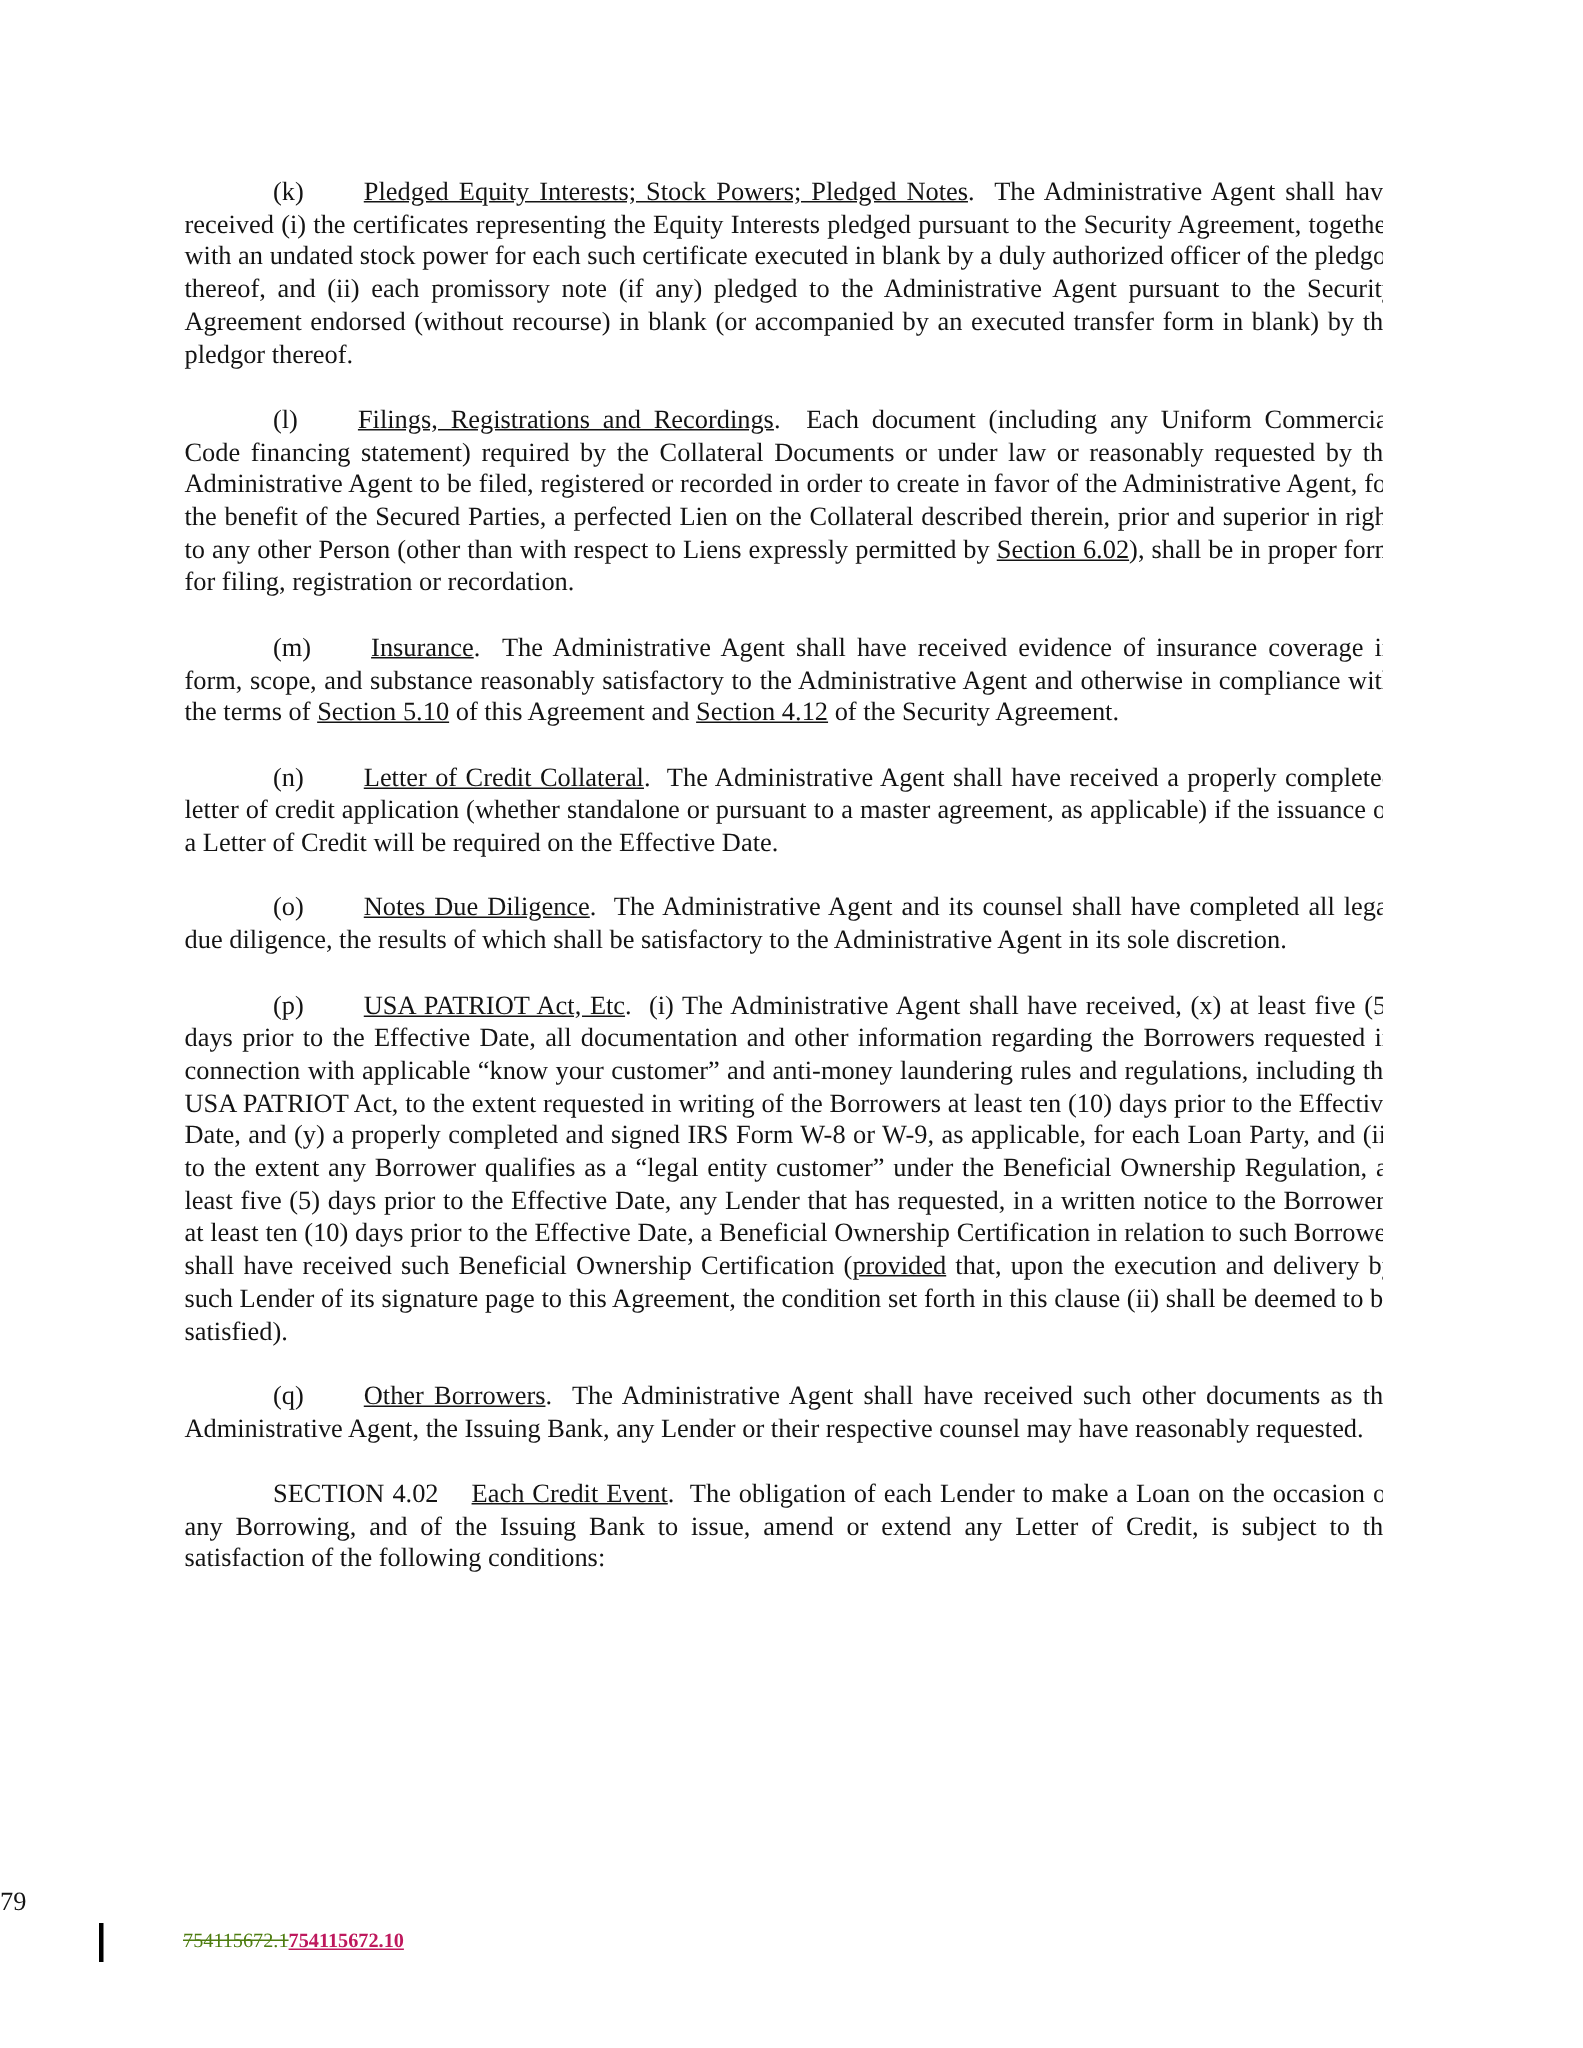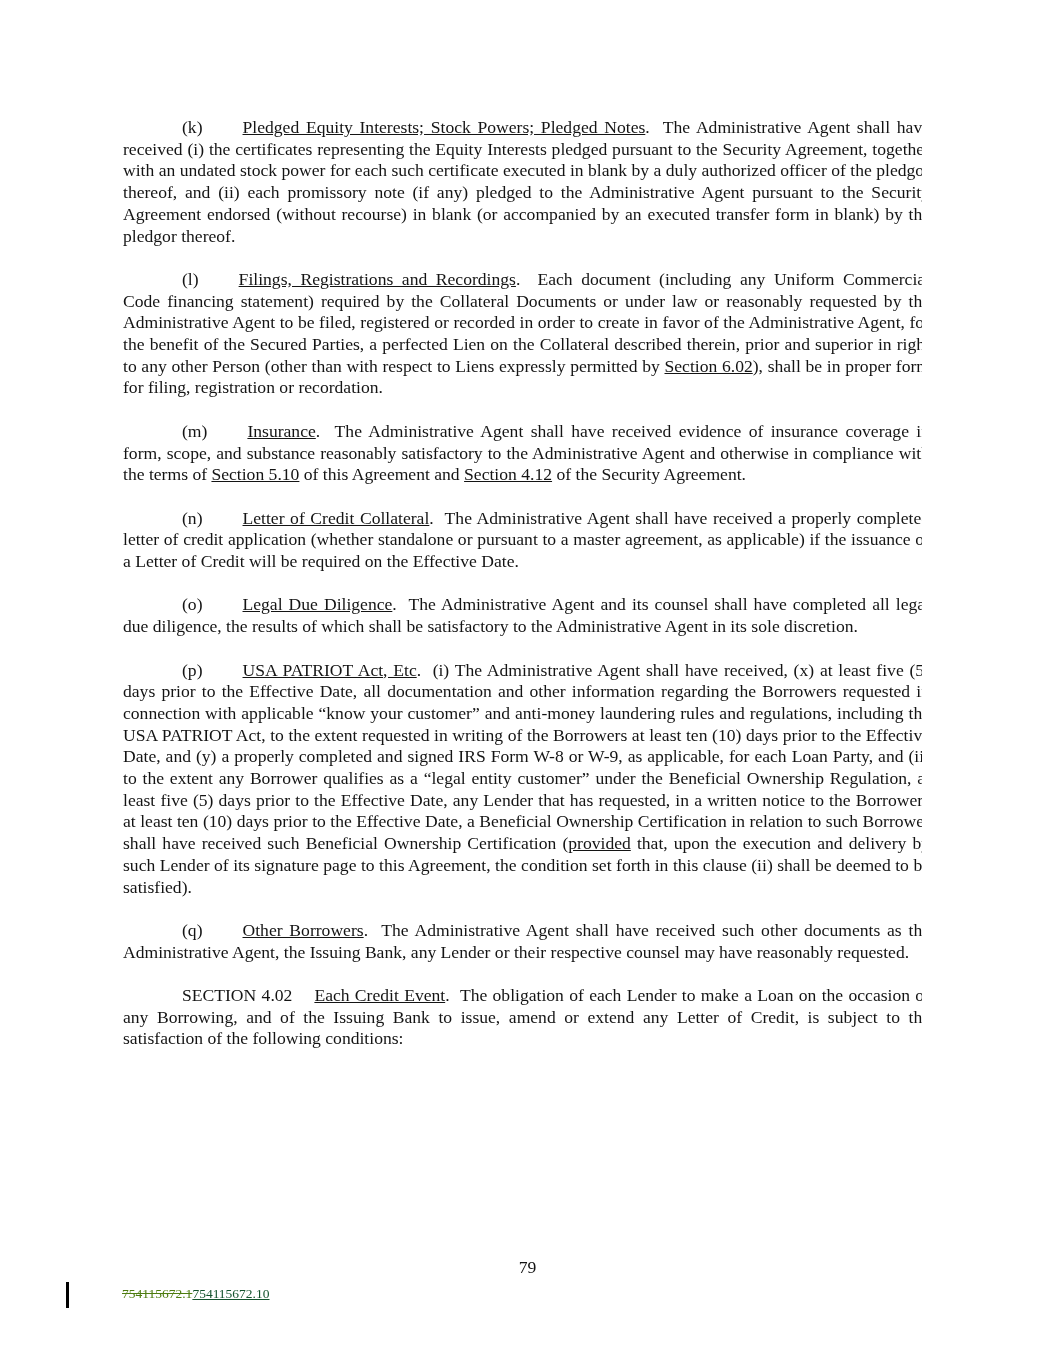--- a/index.html
+++ b/index.html
@@ -27,34 +27,34 @@
   }
   p.para:last-child { margin-bottom: 0; }
   .tab  { display: inline-block; width: 40px; }
   .tab-sm { display: inline-block; width: 22px; }
   .u { text-decoration: underline; }
   .page-number {
     position: absolute;
     top: 1257px;
     left: 0;
     width: 1055px;
-    text-align: center;
+    text-align: left;
     font-size: 17.6px;
     line-height: 21.7px;
   }
   .doc-ids {
     position: absolute;
     left: 122px;
     top: 1286px;
     font-size: 13.5px;
     line-height: 16px;
     white-space: nowrap;
   }
   .old-id { color: #4d7c0f; text-decoration: line-through; }
-  .new-id { color: #14532d; text-decoration: underline; }
+  .new-id { color: #be185d; text-decoration: underline; font-weight: bold; }
   .change-bar {
     position: absolute;
     left: 66px;
     top: 1282px;
     width: 3px;
     height: 26px;
     background: #000000;
   }
 </style>
 </head>
@@ -64,21 +64,21 @@
   <div class="content">
 
     <p class="para"><span>(k)</span><span class="tab"></span><span class="u">Pledged Equity Interests; Stock Powers; Pledged Notes</span><span>.&nbsp; The Administrative Agent shall have received (i) the certificates representing the Equity Interests pledged pursuant to the Security Agreement, together with an undated stock power for each such certificate executed in blank by a duly authorized officer of the pledgor thereof, and (ii) each promissory note (if any) pledged to the Administrative Agent pursuant to the Security Agreement endorsed (without recourse) in blank (or accompanied by an executed transfer form in blank) by the pledgor thereof.</span></p>
 
     <p class="para"><span>(l)</span><span class="tab"></span><span class="u">Filings, Registrations and Recordings</span><span>.&nbsp; Each document (including any Uniform Commercial Code financing statement) required by the Collateral Documents or under law or reasonably requested by the Administrative Agent to be filed, registered or recorded in order to create in favor of the Administrative Agent, for the benefit of the Secured Parties, a perfected Lien on the Collateral described therein, prior and superior in right to any other Person (other than with respect to Liens expressly permitted by </span><span class="u">Section 6.02</span><span>), shall be in proper form for filing, registration or recordation.</span></p>
 
     <p class="para"><span>(m)</span><span class="tab"></span><span class="u">Insurance</span><span>.&nbsp; The Administrative Agent shall have received evidence of insurance coverage in form, scope, and substance reasonably satisfactory to the Administrative Agent and otherwise in compliance with the terms of </span><span class="u">Section 5.10</span><span> of this Agreement and </span><span class="u">Section 4.12</span><span> of the Security Agreement.</span></p>
 
     <p class="para"><span>(n)</span><span class="tab"></span><span class="u">Letter of Credit Collateral</span><span>.&nbsp; The Administrative Agent shall have received a properly completed letter of credit application (whether standalone or pursuant to a master agreement, as applicable) if the issuance of a Letter of Credit will be required on the Effective Date.</span></p>
 
-    <p class="para"><span>(o)</span><span class="tab"></span><span class="u">Legal Due Diligence</span><span>.&nbsp; The Administrative Agent and its counsel shall have completed all legal due diligence, the results of which shall be satisfactory to the Administrative Agent in its sole discretion.</span></p>
+    <p class="para"><span>(o)</span><span class="tab"></span><span class="u">Notes Due Diligence</span><span>.&nbsp; The Administrative Agent and its counsel shall have completed all legal due diligence, the results of which shall be satisfactory to the Administrative Agent in its sole discretion.</span></p>
 
     <p class="para"><span>(p)</span><span class="tab"></span><span class="u">USA PATRIOT Act, Etc</span><span>.&nbsp; (i) The Administrative Agent shall have received, (x) at least five (5) days prior to the Effective Date, all documentation and other information regarding the Borrowers requested in connection with applicable “know your customer” and anti-money laundering rules and regulations, including the USA PATRIOT Act, to the extent requested in writing of the Borrowers at least ten (10) days prior to the Effective Date, and (y) a properly completed and signed IRS Form W-8 or W-9, as applicable, for each Loan Party, and (ii) to the extent any Borrower qualifies as a “legal entity customer” under the Beneficial Ownership Regulation, at least five (5) days prior to the Effective Date, any Lender that has requested, in a written notice to the Borrowers at least ten (10) days prior to the Effective Date, a Beneficial Ownership Certification in relation to such Borrower shall have received such Beneficial Ownership Certification (</span><span class="u">provided</span><span> that, upon the execution and delivery by such Lender of its signature page to this Agreement, the condition set forth in this clause (ii) shall be deemed to be satisfied).</span></p>
 
     <p class="para"><span>(q)</span><span class="tab"></span><span class="u">Other Borrowers</span><span>.&nbsp; The Administrative Agent shall have received such other documents as the Administrative Agent, the Issuing Bank, any Lender or their respective counsel may have reasonably requested.</span></p>
 
 
     <p class="para"><span>SECTION 4.02</span><span class="tab-sm"></span><span class="u">Each Credit Event</span><span>.&nbsp; The obligation of each Lender to make a Loan on the occasion of any Borrowing, and of the Issuing Bank to issue, amend or extend any Letter of Credit, is subject to the satisfaction of the following conditions:</span></p>
 
   </div>
 

